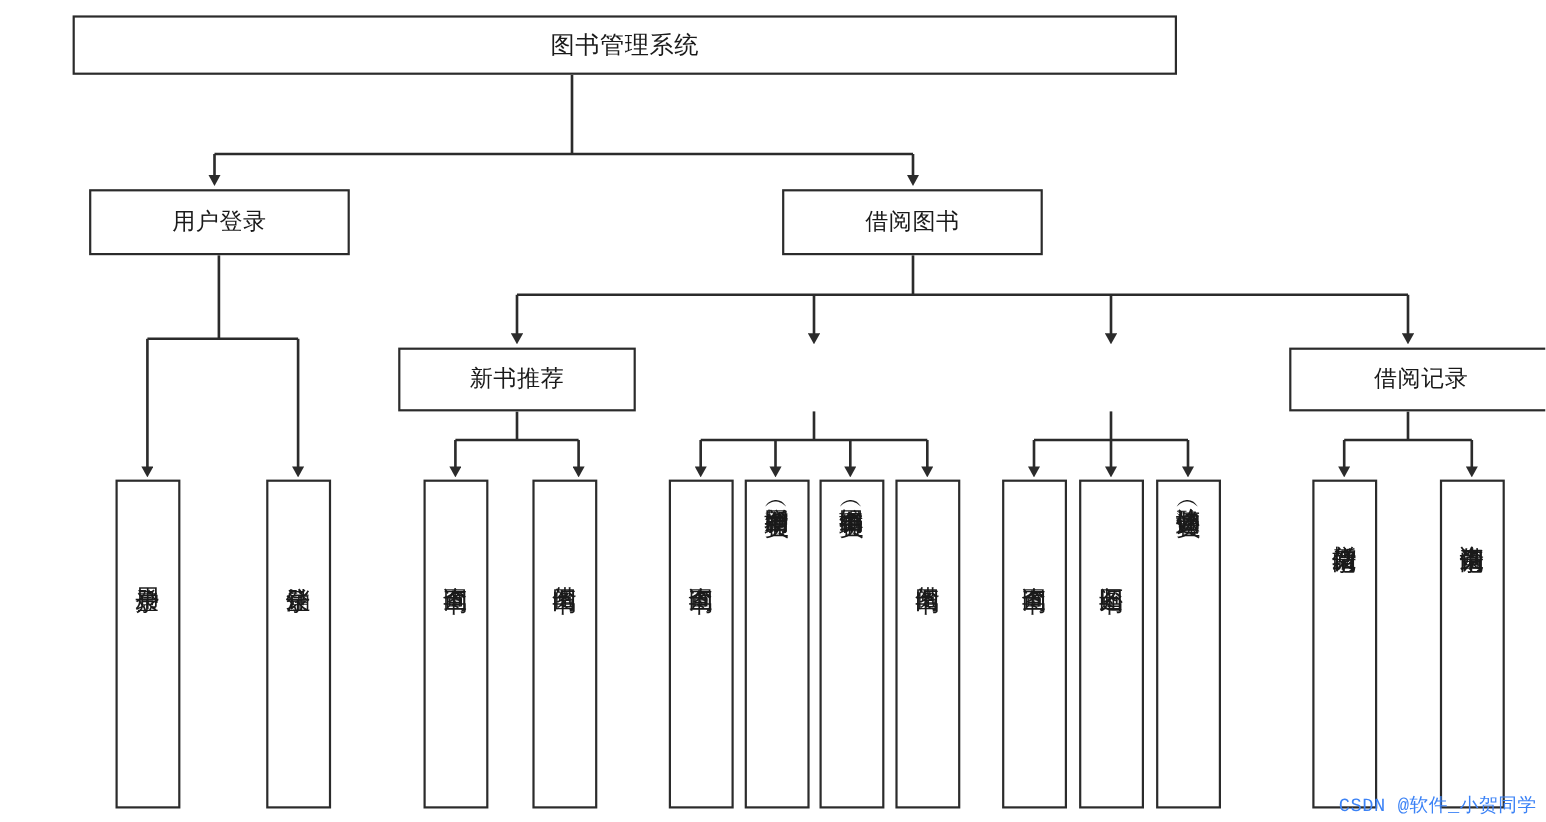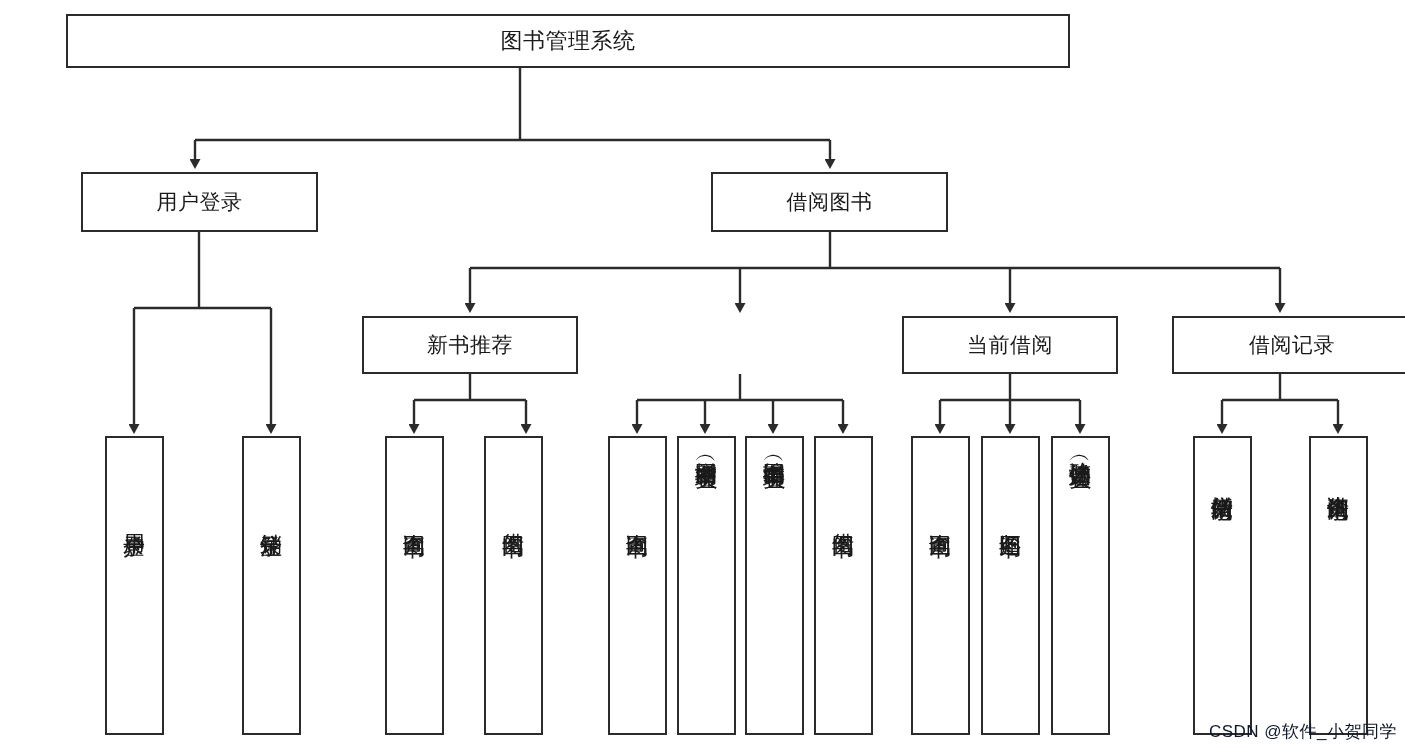--- a/index.html
+++ b/index.html
@@ -64,24 +64,25 @@
     margin-top: 36px;
   }
   .node.leaf.top .node-label {
     margin-top: 2px;
   }
   #watermark {
     position: absolute;
     right: 8px;
     bottom: 4px;
     font-size: 17px;
-    color: #0f172a;
+    color: #3b82f6;
     z-index: 5;
     white-space: nowrap;
     letter-spacing: 0.5px;
+    font-family: Liberation Mono, monospace;
   }
 </style>
 </head>
 <body>
 
 <div id="canvas">
 
   <svg id="edges" viewBox="0 0 1405 747">
     <defs>
       <marker id="arrow" markerWidth="10" markerHeight="11" refX="1" refY="5.5" orient="auto" markerUnits="userSpaceOnUse">
@@ -139,23 +140,20 @@
   <div class="node" style="left:81px; top:172px; width:237px; height:60px;">
     <span class="node-label">用户登录</span>
   </div>
   <div class="node" style="left:711px; top:172px; width:237px; height:60px;">
     <span class="node-label">借阅图书</span>
   </div>
 
   <div class="node" style="left:362px; top:316px; width:216px; height:58px;">
     <span class="node-label">新书推荐</span>
   </div>
-  <div class="node" style="left:902px; top:316px; width:216px; height:58px;">
-    <span class="node-label">当前借阅</span>
-  </div>
   <div class="node" style="left:1172px; top:316px; width:240px; height:58px;">
     <span class="node-label">借阅记录</span>
   </div>
 
   <div class="node leaf mid" style="left:105px; top:436px; width:59px; height:299px;">
     <span class="node-label">用户登录</span>
   </div>
   <div class="node leaf mid" style="left:242px; top:436px; width:59px; height:299px;">
     <span class="node-label">注销登录</span>
   </div>

